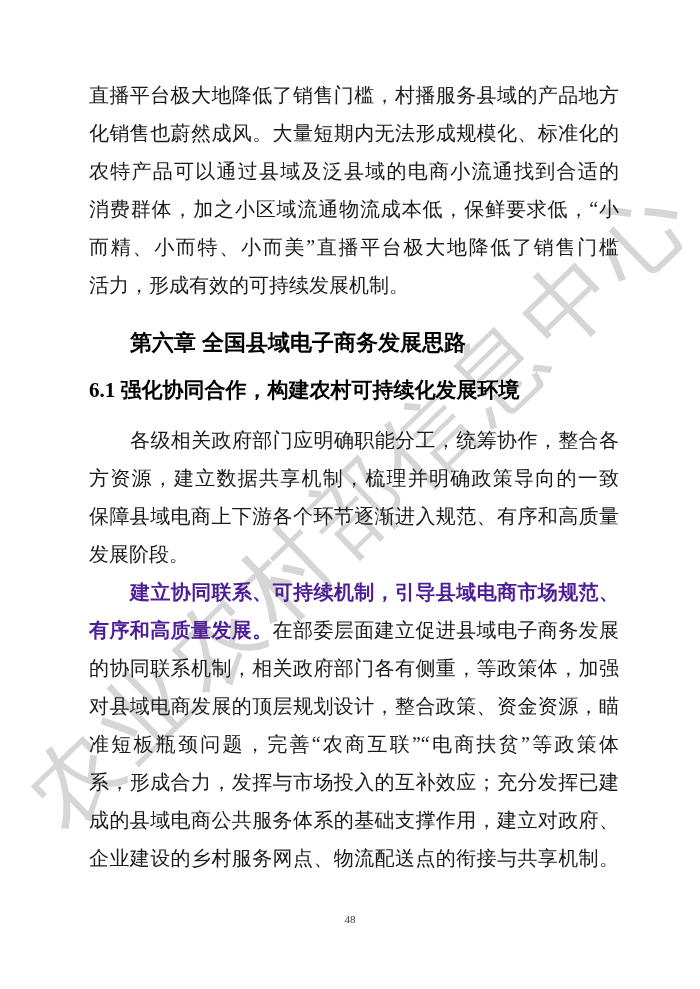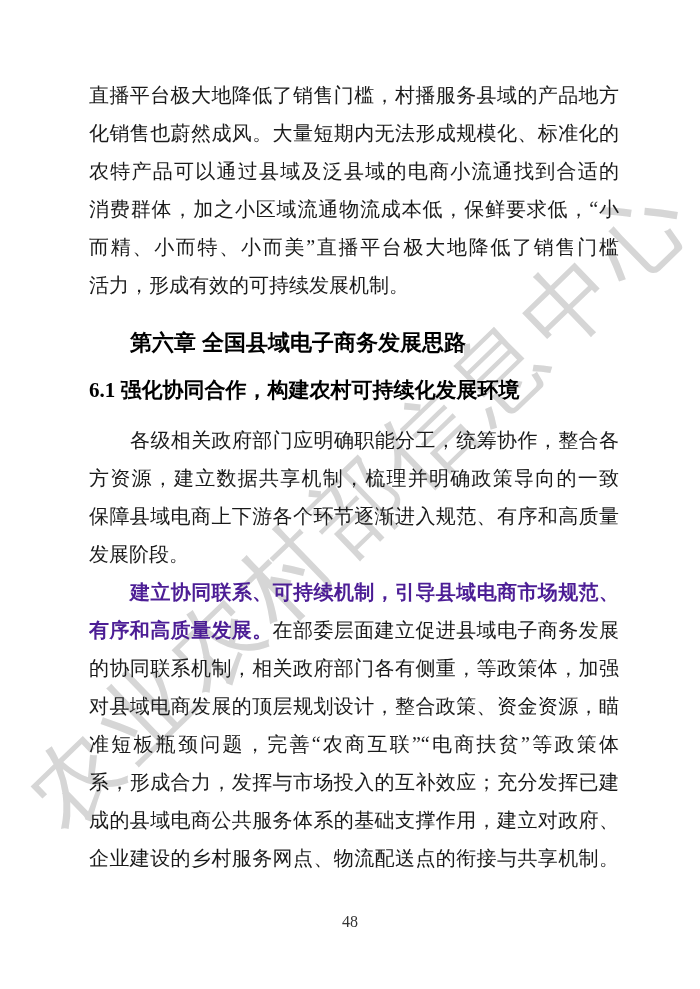--- a/index.html
+++ b/index.html
@@ -32,21 +32,21 @@
     position:absolute; left:89px; top:371px; width:530px; z-index:1;
     font-family:"Liberation Serif","DejaVu Serif",serif;
     font-weight:bold; font-size:21px; line-height:38px; color:#000;
   }
   .bold-lead {
     font-family:"Liberation Sans","DejaVu Sans",sans-serif;
     font-weight:bold; color:#4c1d95;
   }
   .page-number {
     position:absolute; left:0; top:913px; width:700px; z-index:1;
-    text-align:center; font-size:16px; color:#333;
+    text-align:center; font-size:11px; color:#333;
     font-family:"Liberation Serif","DejaVu Serif",serif;
   }
 </style>
 </head>
 <body>
 
 <div class="page">
 
   <div class="watermark">农业农村部信息中心</div>
 

